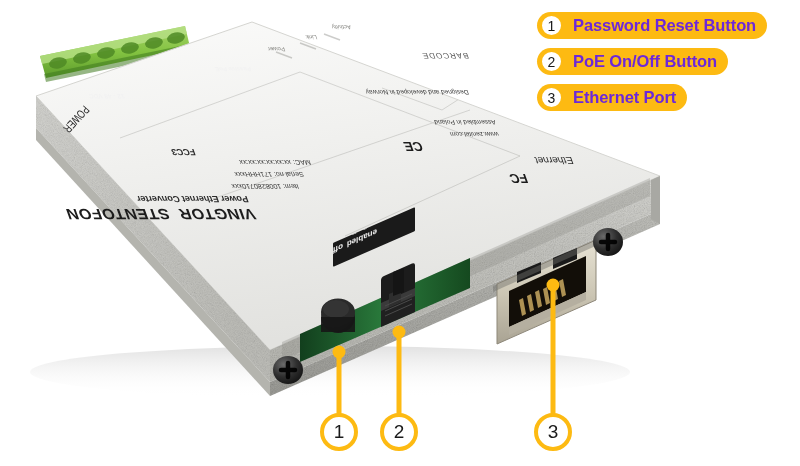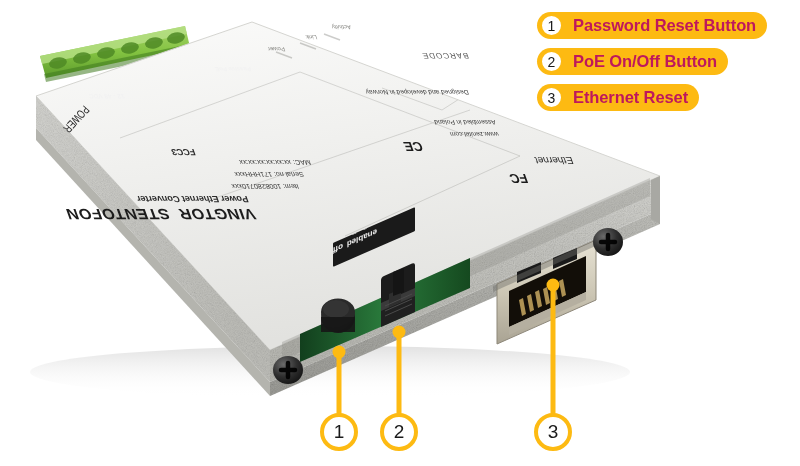--- a/index.html
+++ b/index.html
@@ -17,21 +17,21 @@
     position:absolute;left:0;top:0;height:27px;border-radius:14px;
     background:#FDBA12;display:flex;align-items:center;
   }
   .pill-badge{
     width:23px;height:23px;margin-left:3px;border-radius:50%;
     background:#ffffff;border:2.2px solid #FDBA12;box-sizing:border-box;
     display:flex;align-items:center;justify-content:center;
     font-size:14px;font-weight:400;color:#1a1a1a;line-height:1;
   }
   .pill-label{
-    padding:0 11px 0 10px;font-size:16.5px;font-weight:700;color:#be185d;
+    padding:0 11px 0 10px;font-size:16.5px;font-weight:700;color:#6d28d9;
     white-space:nowrap;letter-spacing:-0.1px;
   }
 
   
   .callout-circle{
     position:absolute;width:38px;height:38px;border-radius:50%;
     background:#ffffff;border:4px solid #FDBA12;box-sizing:border-box;
     display:flex;align-items:center;justify-content:center;
     font-size:19px;color:#1a1a1a;
   }
@@ -314,19 +314,19 @@
     <div class="legend-row">
       <div class="pill">
         <div class="pill-badge">2</div>
         <div class="pill-label">PoE On/Off Button</div>
       </div>
     </div>
 
     <div class="legend-row">
       <div class="pill">
         <div class="pill-badge">3</div>
-        <div class="pill-label">Ethernet Reset</div>
+        <div class="pill-label">Ethernet Port</div>
       </div>
     </div>
 
   </div>
 
 </div>
 
 </body></html>

